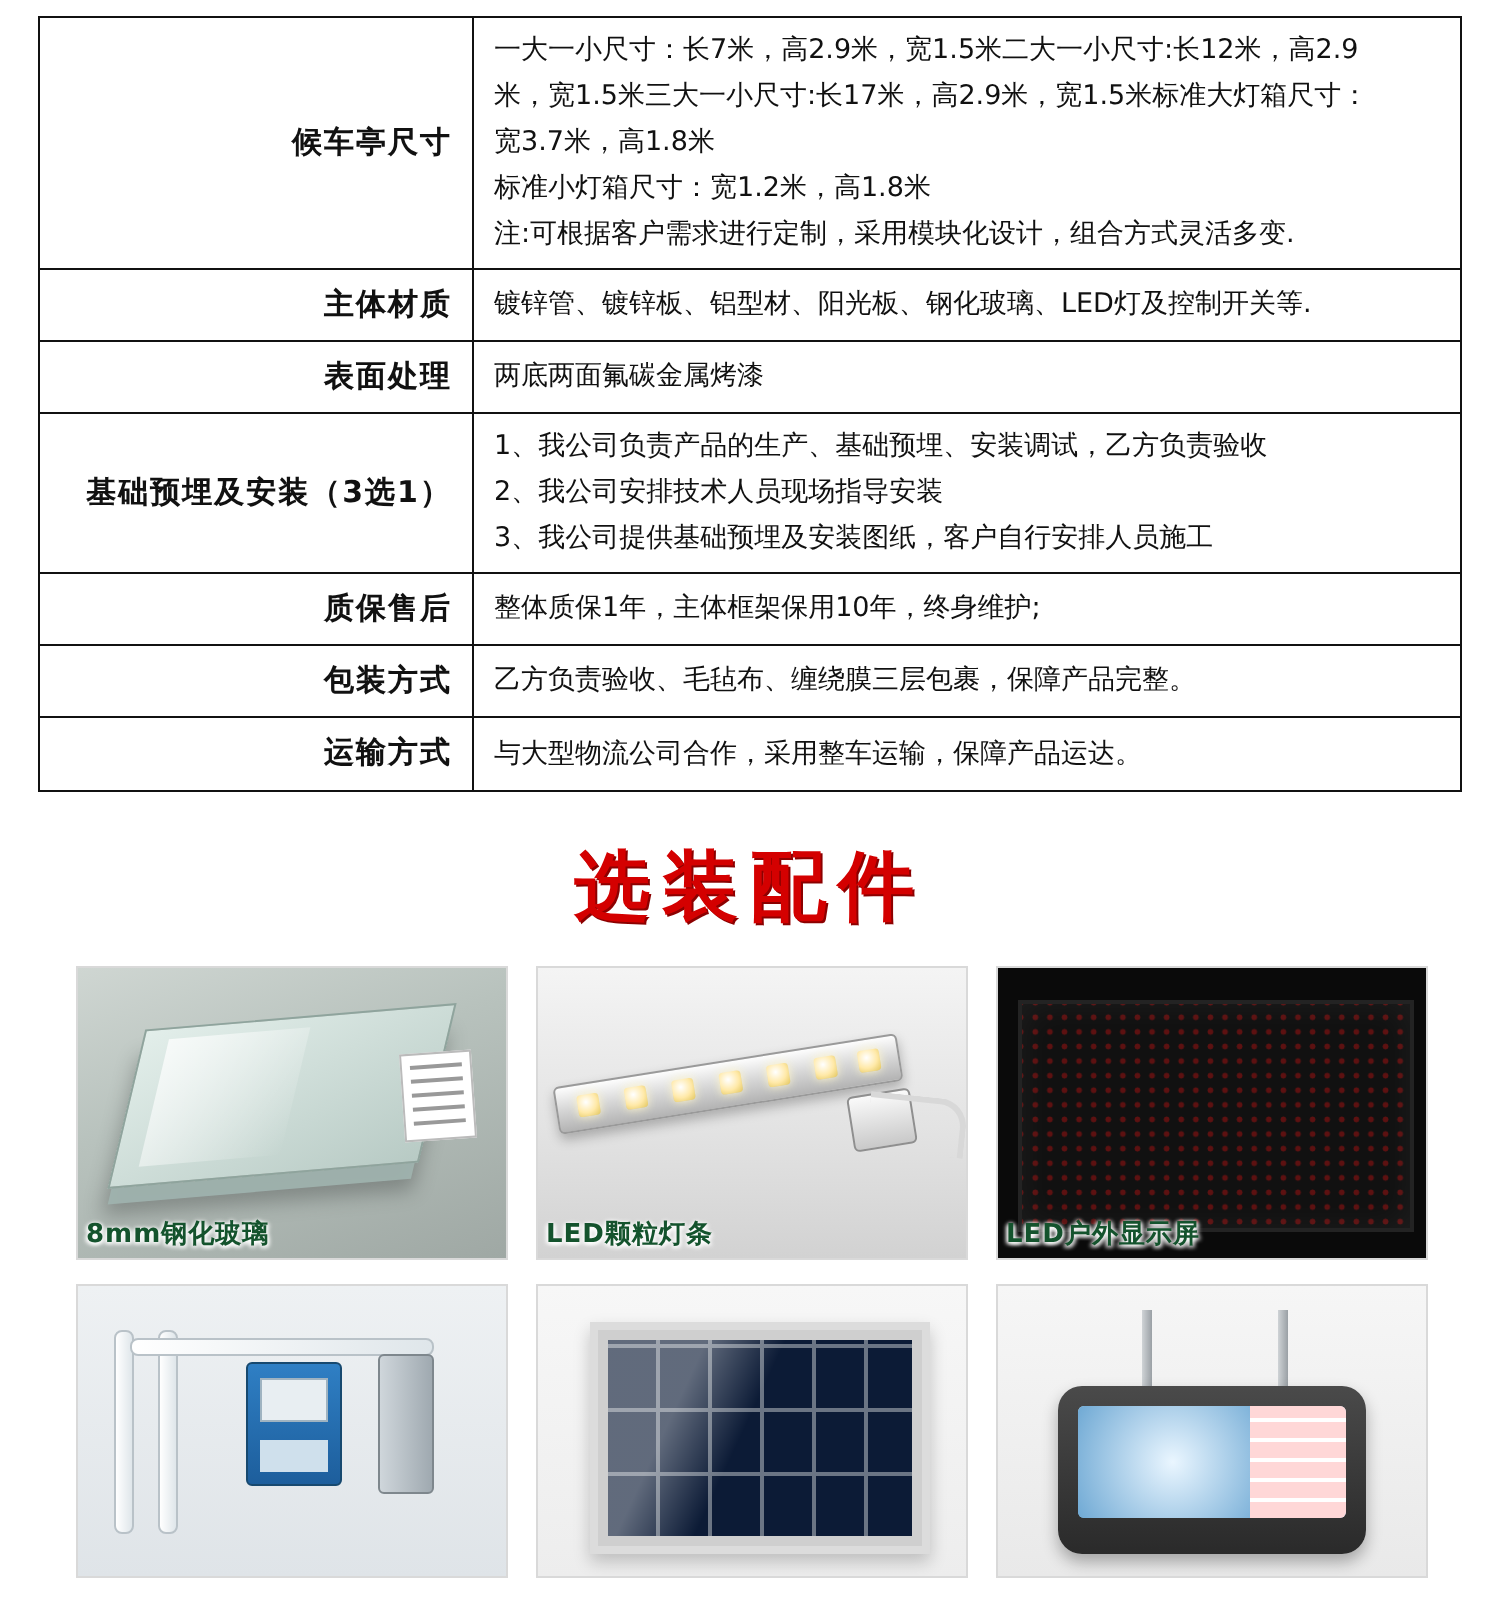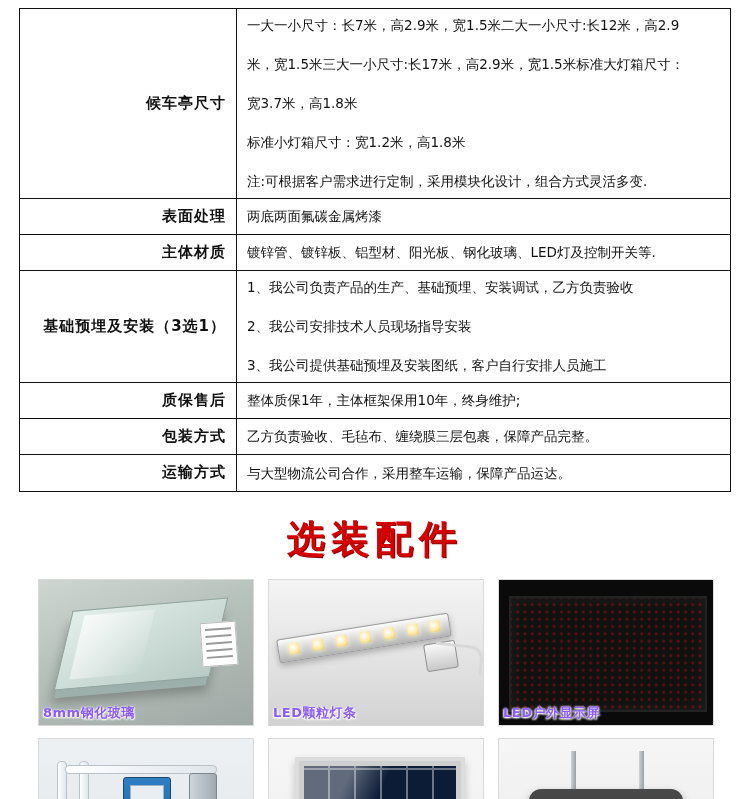--- a/index.html
+++ b/index.html
@@ -42,21 +42,21 @@
     letter-spacing: 1px;
   }
   .spec-table td.value {
     text-align: left;
     font-size: 13.5px;
   }
   .value p {
     margin: 0;
   }
   .value p + p {
-    margin-top: 18px;
+    margin-top: 2px;
   }
 
   
   .section-title {
     text-align: center;
     font-size: 38px;
     font-weight: bold;
     color: #d40000;
     letter-spacing: 6px;
     margin: 22px 0 14px 0;
@@ -80,21 +80,21 @@
     border: 1px solid #d9d9d9;
     overflow: hidden;
     background: #f2f2f2;
   }
   .cell .caption {
     position: absolute;
     left: 4px;
     bottom: 3px;
     font-size: 13px;
     font-weight: bold;
-    color: #8b5cf6;
+    color: #14532d;
     letter-spacing: 0.5px;
     z-index: 9;
     text-shadow: 0 0 2px #fff, 1px 1px 2px #fff, -1px 1px 2px #fff;
     white-space: nowrap;
   }
 
   
   .glass-bg {
     position: absolute;
     inset: 0;
@@ -346,29 +346,29 @@
         <td class="label">候车亭尺寸</td>
         <td class="value">
           <p>一大一小尺寸：长7米，高2.9米，宽1.5米二大一小尺寸:长12米，高2.9</p>
           <p>米，宽1.5米三大一小尺寸:长17米，高2.9米，宽1.5米标准大灯箱尺寸：</p>
           <p>宽3.7米，高1.8米</p>
           <p>标准小灯箱尺寸：宽1.2米，高1.8米</p>
           <p>注:可根据客户需求进行定制，采用模块化设计，组合方式灵活多变.</p>
         </td>
       </tr>
       <tr>
+        <td class="label">主体材质</td>
+        <td class="value">
+          <p>镀锌管、镀锌板、铝型材、阳光板、钢化玻璃、LED灯及控制开关等.</p>
+        </td>
+      </tr>
+      <tr>
         <td class="label">表面处理</td>
         <td class="value">
           <p>两底两面氟碳金属烤漆</p>
-        </td>
-      </tr>
-      <tr>
-        <td class="label">主体材质</td>
-        <td class="value">
-          <p>镀锌管、镀锌板、铝型材、阳光板、钢化玻璃、LED灯及控制开关等.</p>
         </td>
       </tr>
       <tr>
         <td class="label">基础预埋及安装（3选1）</td>
         <td class="value">
           <p>1、我公司负责产品的生产、基础预埋、安装调试，乙方负责验收</p>
           <p>2、我公司安排技术人员现场指导安装</p>
           <p>3、我公司提供基础预埋及安装图纸，客户自行安排人员施工</p>
         </td>
       </tr>

